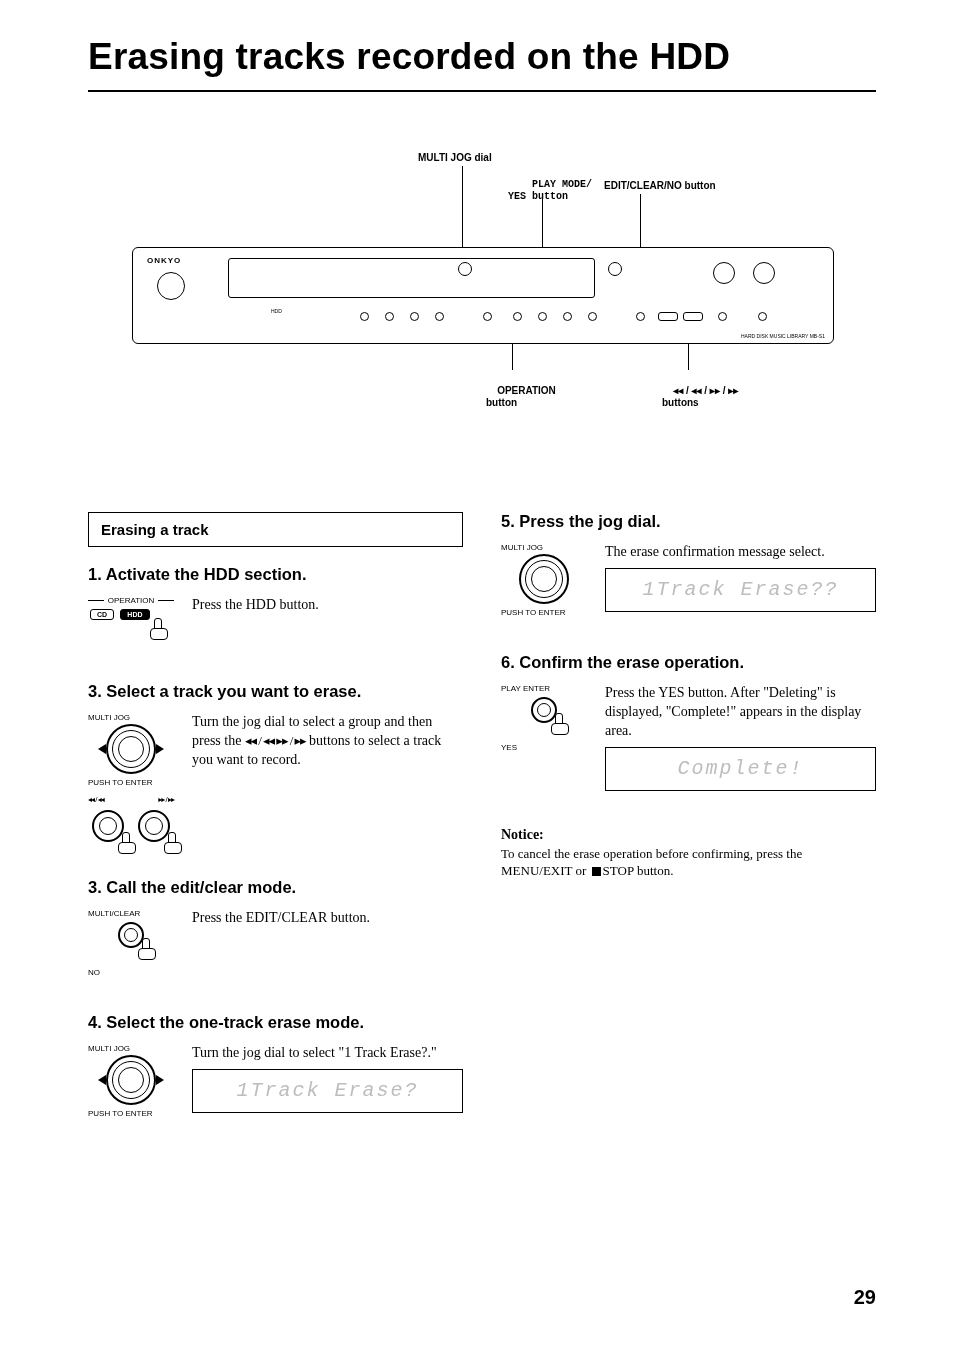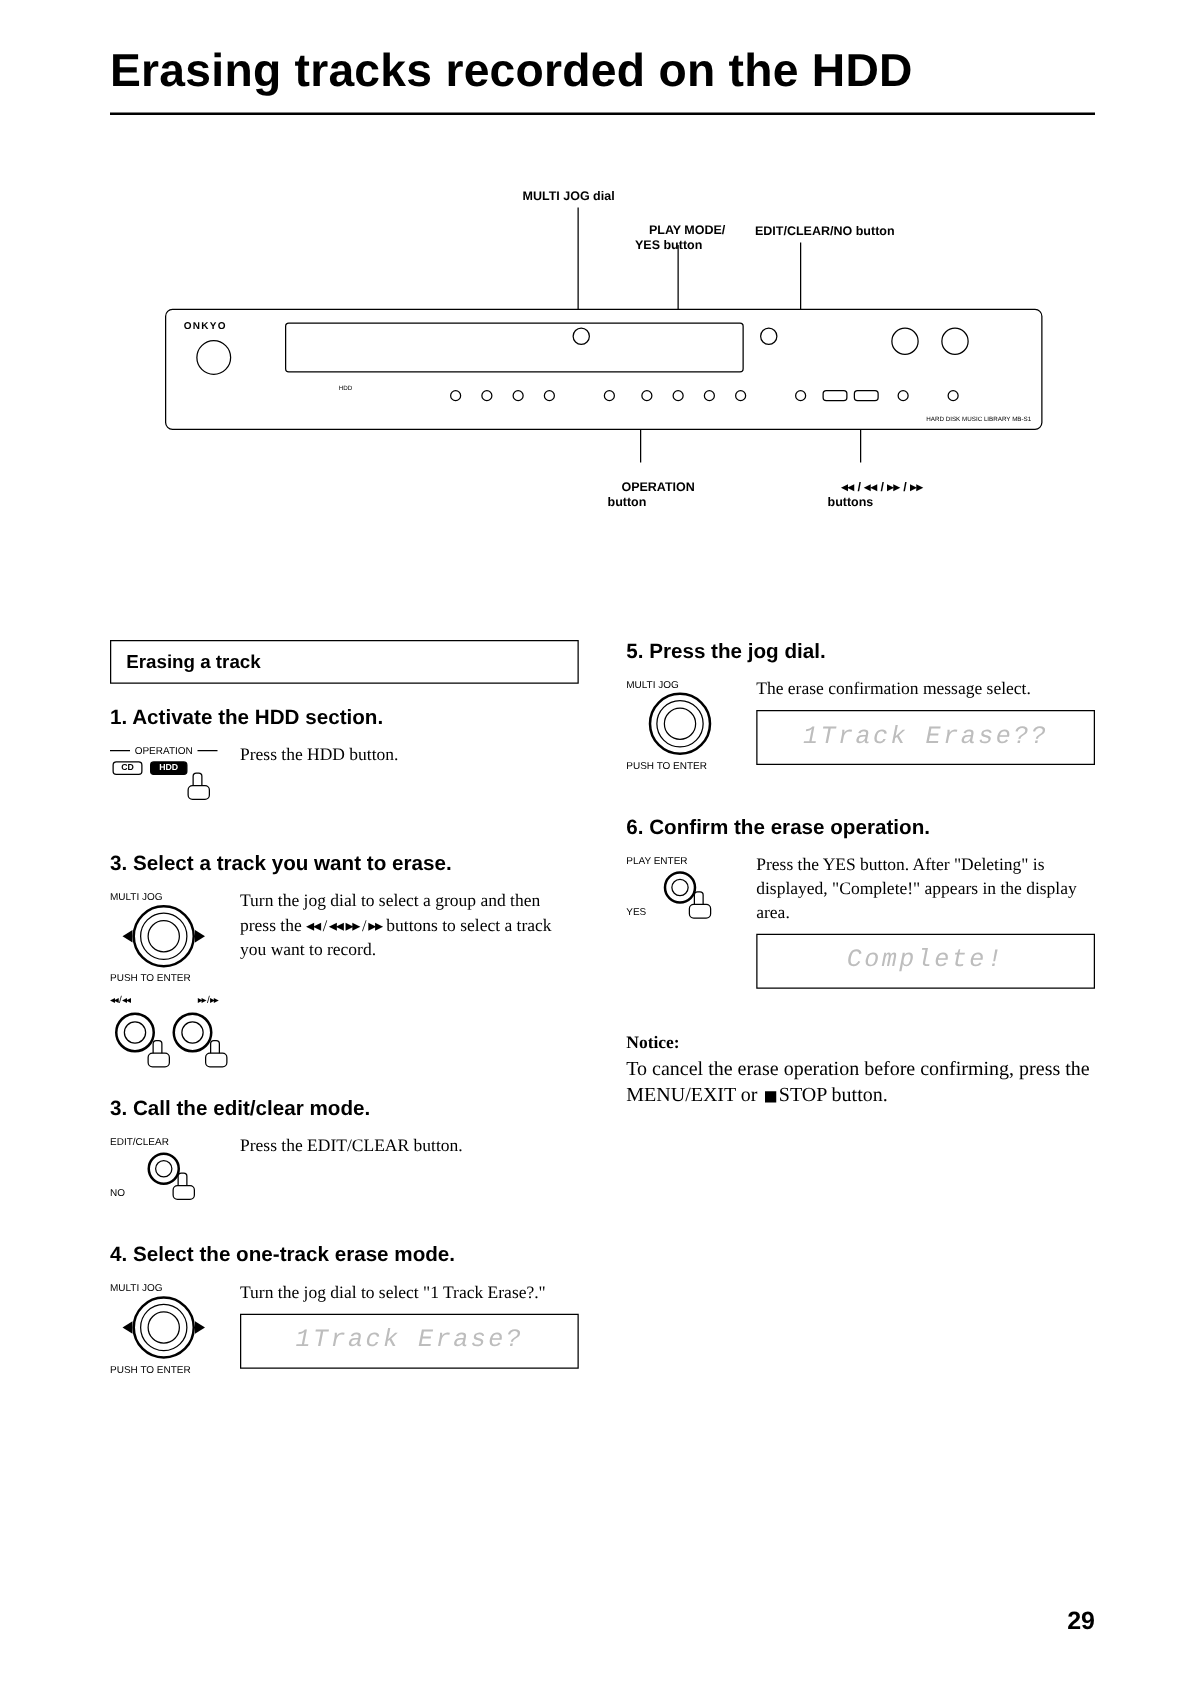--- a/index.html
+++ b/index.html
@@ -166,24 +166,24 @@
     font-size: 7px; padding: 1px 6px; margin: 4px 2px 0 2px; font-weight: 700;
     color: #fff; background: #000;
   }
   .badge.off { color: #000; background: #fff; }
 
   .small-btn {
     width: 22px; height: 22px; border: 2px solid #000; border-radius: 50%;
     margin: 4px auto 2px auto; position: relative;
   }
   .small-btn::after { content:""; position:absolute; inset:4px; border:1px solid #000; border-radius:50%; }
-  .sublab { font-size: 8px; margin-top: 2px; }
+  .sublab { font-size: 8px; margin-top: 20px; }
 
   .notice-h { font-weight: 700; font-size: 14px; margin: 10px 0 2px 0; }
-  .notice-p { font-size: 16px; line-height: 1.35; }
+  .notice-p { font-size: 13px; line-height: 1.35; }
   .stop-sq {
     display: inline-block; width: 9px; height: 9px; background: #000;
     vertical-align: -1px; margin: 0 2px;
   }
   .transport-glyphs { letter-spacing: -1px; }
 
   .page-num {
     position: absolute; right: 78px; bottom: 42px;
     font-family: Arial, Helvetica, sans-serif; font-weight: 700; font-size: 20px; text-align: right;
   }
@@ -192,21 +192,21 @@
 <body>
 
 <h1 class="title">Erasing tracks recorded on the HDD</h1>
 
 <div class="diagram">
 
   <div class="callout" style="left:286px; top:0;">
     <span>MULTI JOG dial</span>
     <div class="line" style="left:44px; top:14px; width:1px; height:86px;"></div>
   </div>
-  <div class="callout" style="left:376px; top:14px; white-space:pre;">
+  <div class="callout" style="left:376px; top:14px; white-space:pre;font-family:Liberation Mono, monospace;">
     <span>PLAY MODE/
 YES button</span>
     <div class="line" style="left:34px; top:30px; width:1px; height:112px;"></div>
   </div>
   <div class="callout" style="left:472px; top:28px;">
     <span>EDIT/CLEAR/NO button</span>
     <div class="line" style="left:36px; top:14px; width:1px; height:114px;"></div>
   </div>
   <div class="callout" style="left:354px; top:220px; white-space:pre;">
     <span>OPERATION
@@ -307,21 +307,21 @@
         <div class="text-col">
           <span>Turn the jog dial to select a group and then press the </span><span class="transport-glyphs" style="font-size:13px;">◂◂ / ◂◂  ▸▸ / ▸▸</span><span> buttons to select a track you want to record.</span>
         </div>
       </div>
     </div>
 
     <div class="step">
       <div class="step-h">3. Call the edit/clear mode.</div>
       <div class="step-body">
         <div class="icon-col">
-          <div>EDIT/CLEAR</div>
+          <div>MULTI/CLEAR</div>
           <div class="small-btn">
               <div class="finger"></div>
             </div>
           <div class="sublab">NO</div>
         </div>
         <div class="text-col">Press the EDIT/CLEAR button.</div>
       </div>
     </div>
 
     <div class="step" style="margin-bottom:0;">

